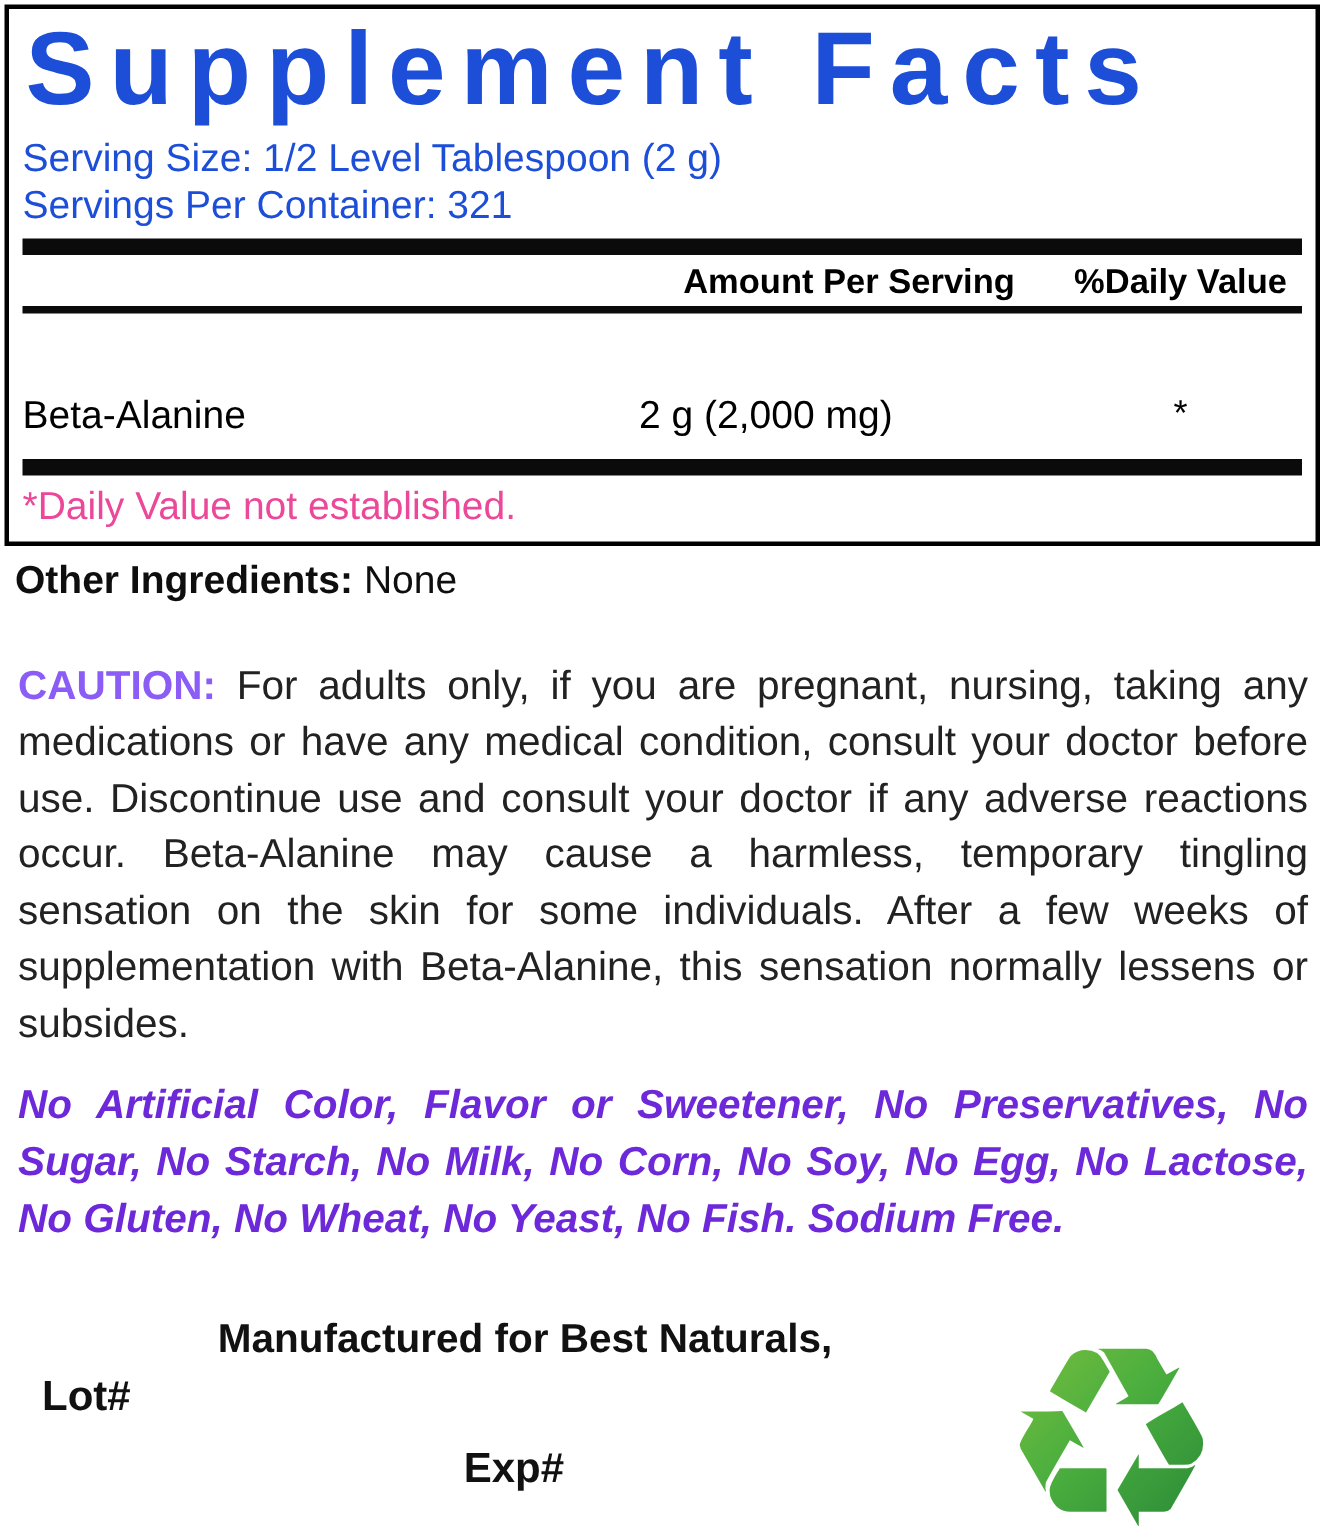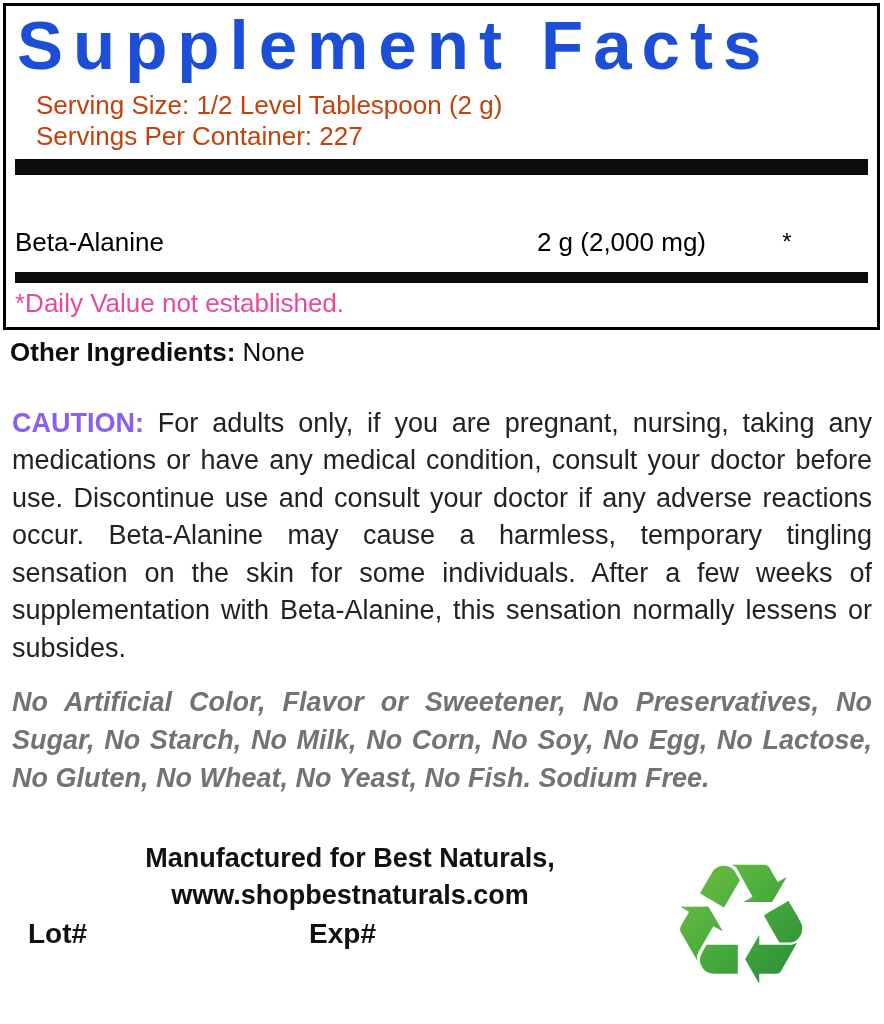--- a/index.html
+++ b/index.html
@@ -25,41 +25,40 @@
     font-weight: 700;
     letter-spacing: 10px;
     line-height: 1.04;
     margin: 4px 0 8px 2px;
     white-space: nowrap;
     color: #1d4ed8;
   }
   .serving-line {
     font-size: 26px;
     line-height: 31px;
-    color: #c2410c;
-    margin-left: 21px;
+    color: #1d4ed8;
   }
   .bar { background: #0b0b0b; }
   .bar.thick { height: 11px; margin-top: 7px; }
   .bar.mid   { height: 5px; }
   .cols {
     display: grid;
     grid-template-columns: 1fr 280px 162px;
     align-items: center;
   }
   .head-row { padding: 4px 0 3px; }
   .head-row .col-amount, .head-row .col-dv {
     font-weight: 700;
     font-size: 23px;
     text-align: center;
     white-space: nowrap;
   }
   .ing-row { padding: 8px 0 7px; font-size: 26px; margin-top: 44px; }
   .ing-row .col-name { text-align: left; }
-  .ing-row .col-amount { text-align: right; }
+  .ing-row .col-amount { text-align: left; }
   .ing-row .col-dv { text-align: center; font-size: 24px; }
   .footnote {
     font-size: 26px;
     padding: 5px 0 8px;
     color: #ec4899;
   }
 
   
   .other-line {
     margin: 7px 0 0 10px;
@@ -80,46 +79,46 @@
     color: #8b5cf6;
   }
 
   .claims {
     margin: 16px 12px 0 12px;
     font-size: 27px;
     line-height: 38px;
     font-weight: 700;
     font-style: italic;
     text-align: justify;
-    color: #737373;
+    color: #6d28d9;
   }
 
   
   .footer {
     position: absolute;
-    left: 0; top: 840px;
+    left: 0; top: 874px;
     width: 850px;
     font-weight: 700;
     color: #111;
   }
   .footer-text {
     width: 700px;
     text-align: center;
     font-size: 27px;
     line-height: 37px;
   }
   .footer-text .phone { white-space: nowrap; }
   .lot-exp {
     display: flex;
     text-align: center;
     font-size: 28px;
     margin-top: 1px;
   }
   .lot-exp .lot { margin-left: 28px; }
-  .lot-exp .exp { margin-left: 222px; }
+  .lot-exp .exp { margin-left: 222px; margin-top: 48px; }
 
   .recycle {
     position: absolute;
     right: 14px; top: 2px;
     width: 190px; height: 165px;
     display: flex;
     align-items: center;
     justify-content: center;
     font-family: "DejaVu Sans", sans-serif;
     font-size: 168px;
@@ -133,24 +132,29 @@
 </style>
 </head>
 <body>
 
 <div>
 
   <section class="facts">
     <h1 class="facts-title">Supplement Facts</h1>
 
     <div class="serving-line">Serving Size: 1/2 Level Tablespoon (2 g)</div>
-    <div class="serving-line">Servings Per Container: 227</div>
+    <div class="serving-line">Servings Per Container: 321</div>
 
     <div class="bar thick"></div>
 
+    <div class="cols head-row">
+      <span></span>
+      <span class="col-amount">Amount Per Serving</span>
+      <span class="col-dv">%Daily Value</span>
+    </div>
 
     <div class="bar mid"></div>
 
     <div class="cols ing-row">
       <span class="col-name">Beta-Alanine</span>
       <span class="col-amount">2 g (2,000 mg)</span>
       <span class="col-dv">*</span>
     </div>
 
     <div class="bar thick"></div>
@@ -160,21 +164,20 @@
 
   <p class="other-line"><span class="lbl">Other Ingredients:</span> <span>None</span></p>
 
   <p class="caution"><span class="caution-lbl">CAUTION:</span> <span>For adults only, if you are pregnant, nursing, taking any medications or have any medical condition, consult your doctor before use. Discontinue use and consult your doctor if any adverse reactions occur. Beta-Alanine may cause a harmless, temporary tingling sensation on the skin for some individuals. After a few weeks of supplementation with Beta-Alanine, this sensation normally lessens or subsides.</span></p>
 
   <p class="claims">No Artificial Color, Flavor or Sweetener, No Preservatives, No Sugar, No Starch, No Milk, No Corn, No Soy, No Egg, No Lactose, No Gluten, No Wheat, No Yeast, No Fish. Sodium Free.</p>
 
   <div class="footer">
     <div class="footer-text">
       <div>Manufactured for Best Naturals,</div>
-      <div>www.shopbestnaturals.com</div>
       <div class="lot-exp">
         <span class="lot">Lot#</span>
         <span class="exp">Exp#</span>
       </div>
     </div>
     <div class="recycle">♻</div>
   </div>
 
 </div>
 

